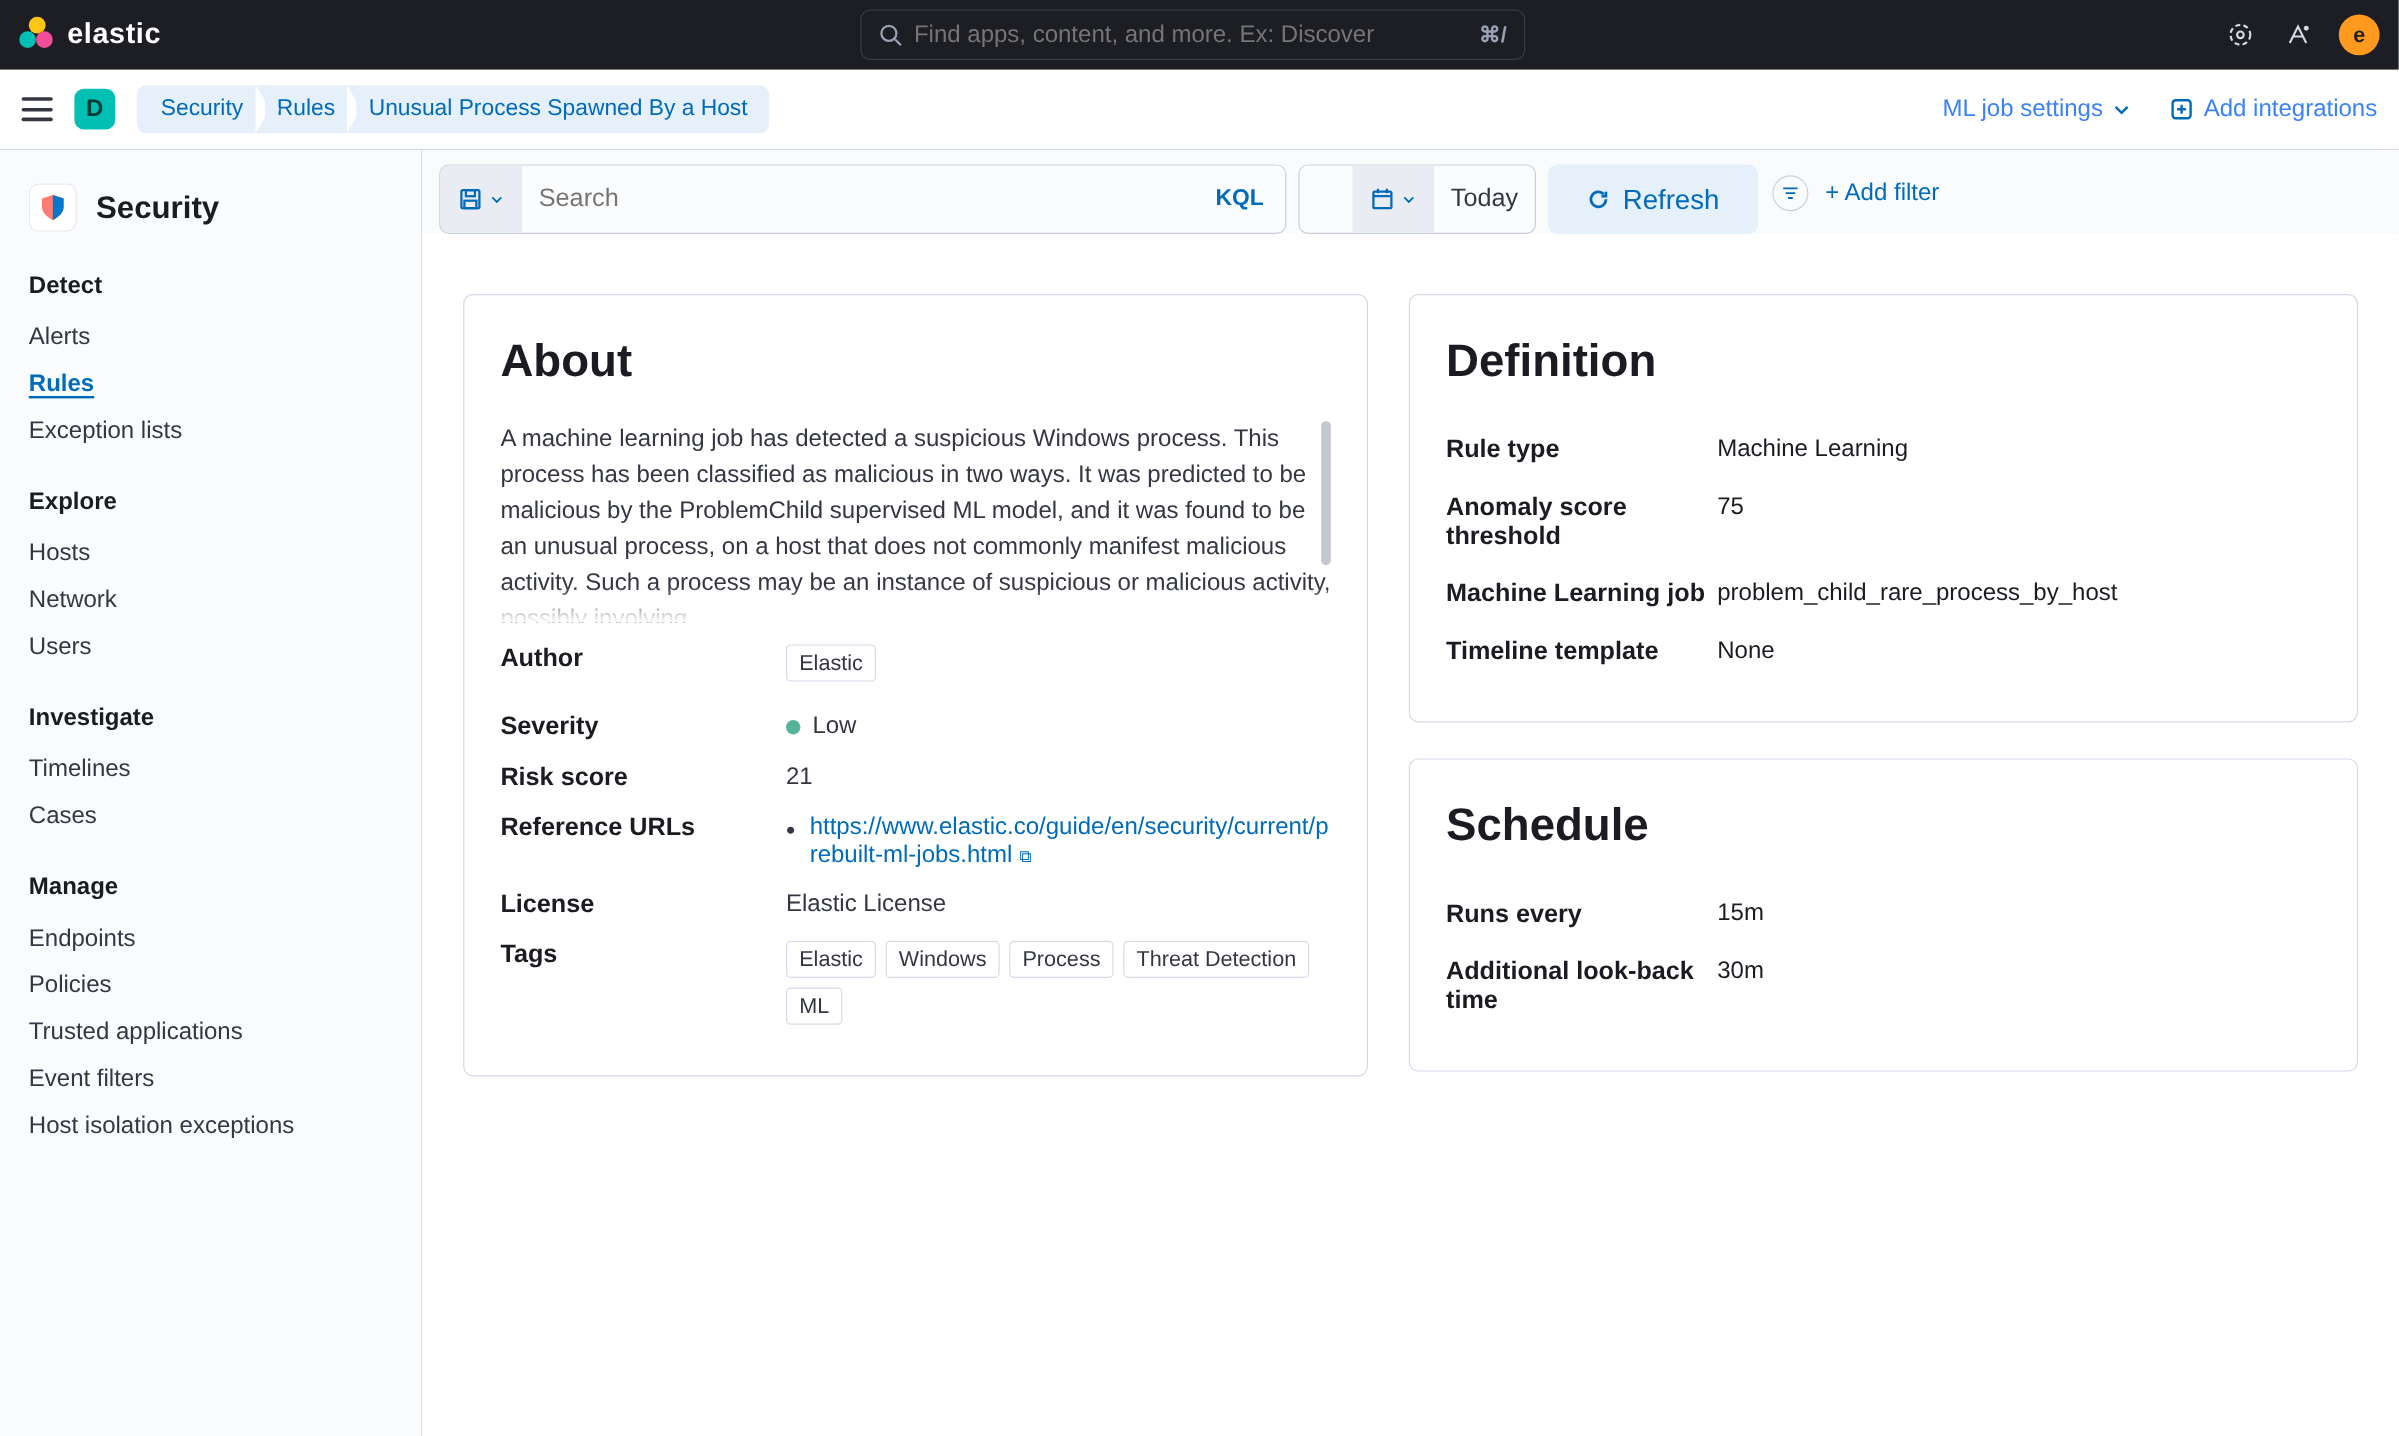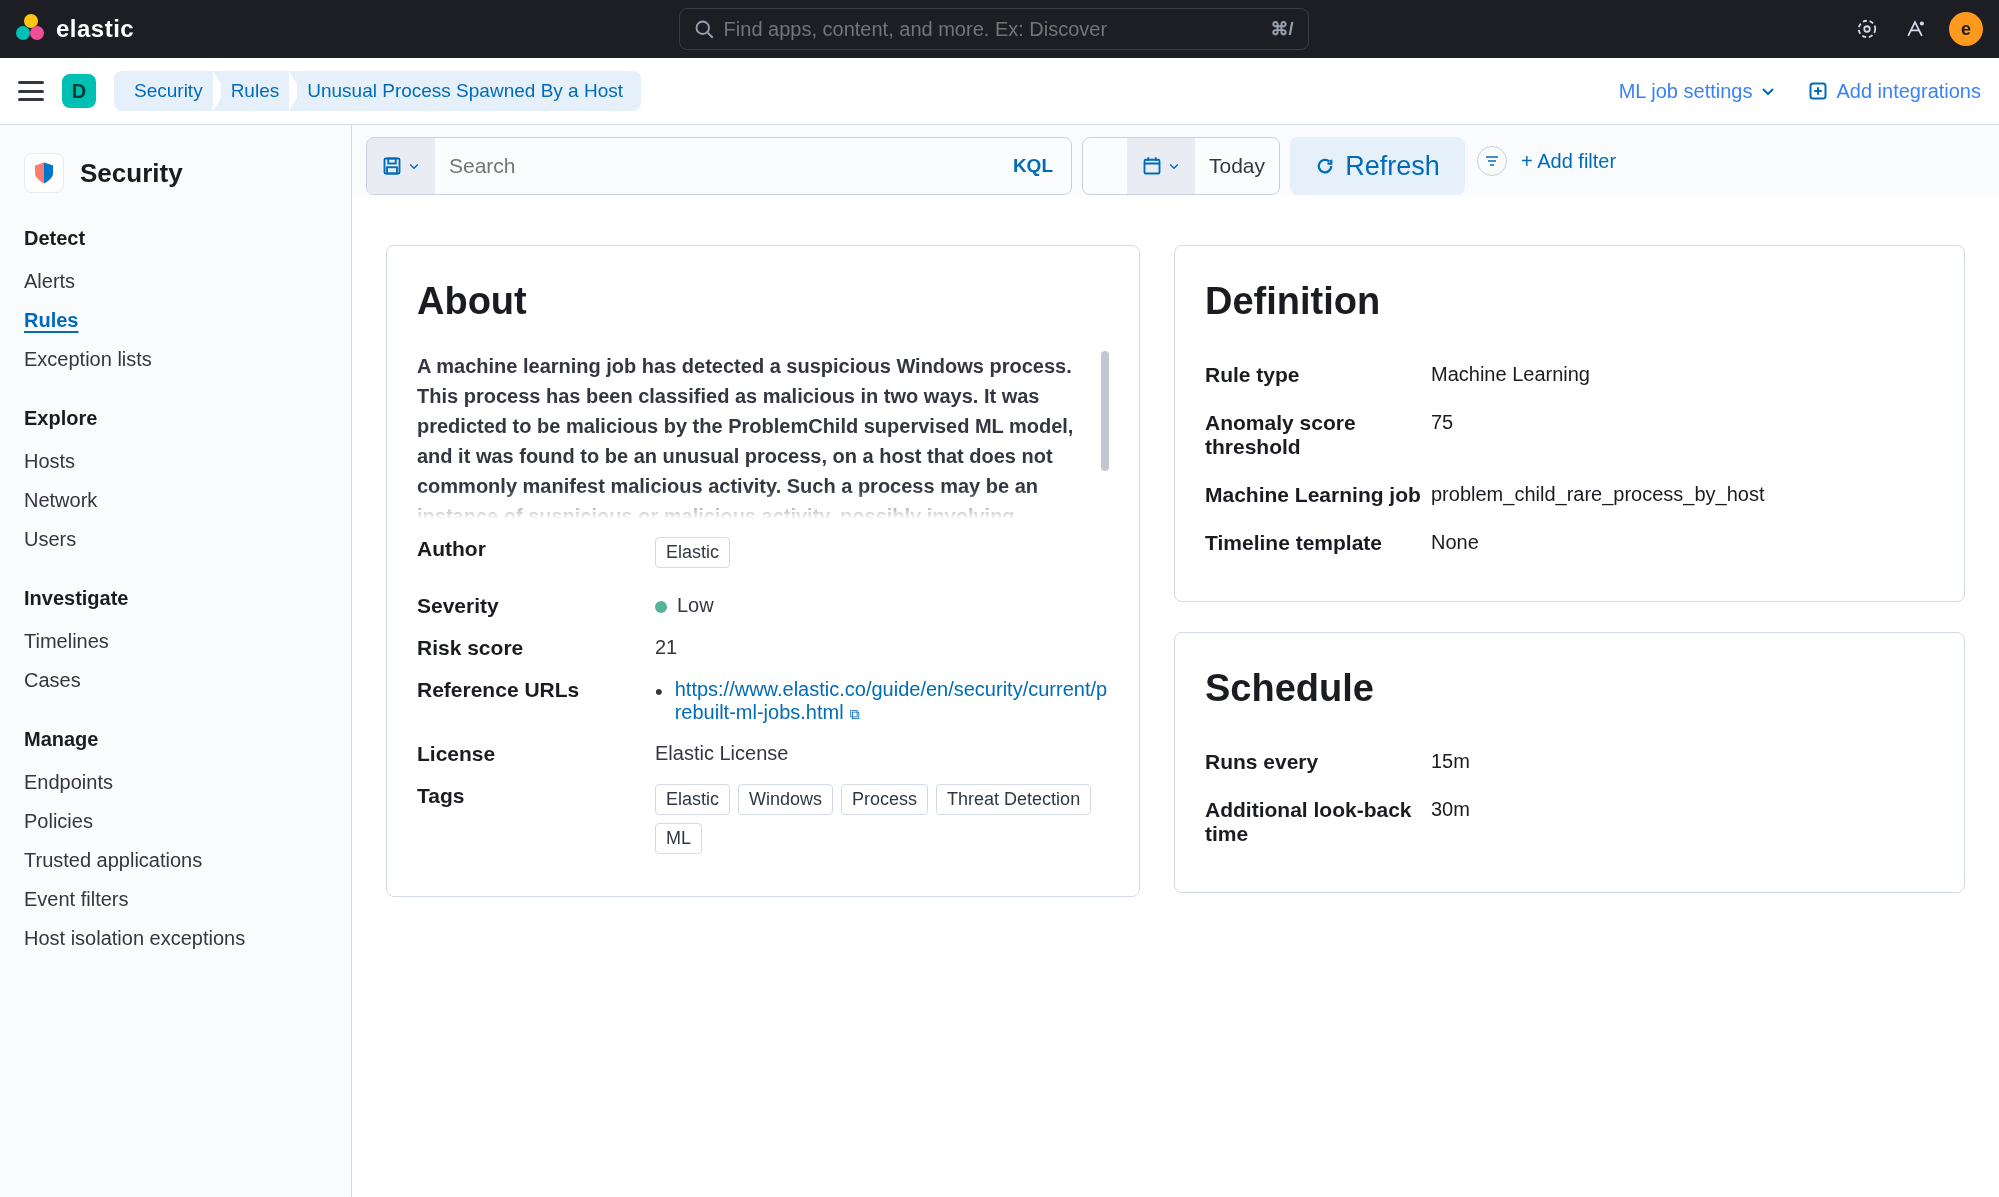--- a/index.html
+++ b/index.html
@@ -23,21 +23,21 @@
     padding: 0 16px;
     color: #fff;
   }
   .logo-wrap { display:flex; align-items:center; gap:10px; }
   .logo-circles { position:relative; width:30px; height:30px; }
   .logo-circles span { position:absolute; width:14px; height:14px; border-radius:50%; }
   .logo-c1 { background:#fec514; left:8px; top:0; }
   .logo-c2 { background:#00bfb3; left:0px; top:12px; }
   .logo-c3 { background:#f04e98; left:14px; top:12px; }
   .logo-text { font-size:24px; font-weight:600; letter-spacing:0.5px; }
-  .search-shell { margin: 0 auto; width:630px; height:42px; border:1px solid #3a3c44; border-radius:8px; background:#1d1e24; display:flex; align-items:center; padding:0 14px; gap:10px; }
+  .search-shell { margin: 0 auto; width:554px; height:42px; border:1px solid #3a3c44; border-radius:8px; background:#1d1e24; display:flex; align-items:center; padding:0 14px; gap:10px; }
   .search-shell input { flex:1; background:transparent; border:none; outline:none; color:#98a2b3; font-size:20px; }
   .search-shell .kbd { color:#98a2b3; font-size:18px; font-weight:600; }
   .topbar-right { display:flex; align-items:center; gap:20px; }
   .icon-btn { width:28px; height:28px; display:flex; align-items:center; justify-content:center; color:#98a2b3; cursor:pointer; }
   .avatar { width:34px; height:34px; border-radius:50%; background:#ff9a1f; color:#1d1e24; display:flex; align-items:center; justify-content:center; font-weight:600; font-size:18px; }
 
   
   .headerrow {
     height: 67px;
     border-bottom: 1px solid #d3dae6;
@@ -86,32 +86,32 @@
   .main { flex:1; background:#fafbfd; display:flex; flex-direction:column; overflow:hidden;}
   .filterbar { padding: 12px 14px 0 14px; display:flex; flex-direction:row; gap:8px; background:#fafbfd;}
   .filterrow1 { display:flex; gap:10px; }
   .querybox { flex: 0 0 706px; display:flex; align-items:center; border:1px solid #c9d0dc; border-radius:8px; background:#fbfcfe; height:58px; overflow:hidden;}
   .qb-prefix { width:68px; height:100%; background:#e9edf3; display:flex; align-items:center; justify-content:center; gap:6px; cursor:pointer;}
   .qb-input { flex:1; border:none; outline:none; padding:0 14px; font-size:21px; background:transparent; color:#69707d;}
   .qb-suffix { padding:0 18px; font-weight:700; color:#006bb8; font-size:19px; cursor:pointer;}
   .datebox { flex:1; display:flex; align-items:center; border:1px solid #c9d0dc; border-radius:8px; background:#fbfcfe; height:58px; overflow:hidden;padding-left:44px;}
   .db-prefix { width:68px; height:100%; background:#e9edf3; display:flex; align-items:center; justify-content:center; gap:6px; cursor:pointer;}
   .db-text { padding:0 14px; font-size:21px; color:#343741;}
-  .refresh-btn { flex:0 0 175px; height:58px; background:#e6f0fa; color:#006bb8; border-radius:8px; font-size:27px; font-weight:500; display:flex; align-items:center; justify-content:center; gap:10px; cursor:pointer;}
+  .refresh-btn { flex:0 0 175px; height:58px; background:#e6f0fa; color:#006bb8; border-radius:8px; font-size:23px; font-weight:500; display:flex; align-items:center; justify-content:center; gap:10px; cursor:pointer;}
   .filterrow2 { display:flex; align-items:center; gap:14px; padding: 4px 4px 14px 4px;}
   .filter-icon { width:30px; height:30px; border:1px solid #c9d0dc; border-radius:50%; display:flex; align-items:center; justify-content:center; color:#006bb8; cursor:pointer;}
   .addfilter { color:#006bb8; font-size:20px; font-weight:500; cursor:pointer;}
 
   .content { flex:1; background:#fff; padding: 50px 34px; display:flex; gap:34px; overflow:auto;}
   .panel { border:1px solid #d3dae6; border-radius:8px; padding:34px 30px; background:#fff;}
   .col-left { flex:0 0 754px; display:flex; flex-direction:column; gap:30px;}
   .col-right { flex:1; display:flex; flex-direction:column; gap:30px;}
   .panel-title { font-size:38px; font-weight:700; margin-bottom:28px;}
 
-  .about-desc { font-size:20px; color:#343741; line-height:1.5; max-height: 168px; overflow:hidden; position:relative; font-weight:bold;}
+  .about-desc { font-size:20px; color:#343741; line-height:1.5; max-height: 168px; overflow:hidden; position:relative; }
   .about-desc::after { content:""; position:absolute; bottom:0; left:0; right:0; height:30px; background:linear-gradient(transparent, #fff);}
   .scrollbar-fake { position:absolute; right:0; top:0; width:8px; height:120px; background:#c3c7cf; border-radius:4px;}
 
   .field-row { display:flex; padding:18px 0 0 0; gap:20px;}
   .field-label { flex:0 0 218px; font-size:21px; font-weight:700;}
   .field-value { flex:1; font-size:20px; color:#343741;}
   .badge { display:inline-block; border:1px solid #d3dae6; border-radius:4px; padding:4px 10px; font-size:18px; color:#343741; margin-right:8px; margin-bottom:8px; background:#fff;}
   .sev-dot { display:inline-block; width:12px; height:12px; border-radius:50%; background:#54b399; margin-right:10px; vertical-align:middle;}
   .ref-link { color:#006bb8; word-break:break-all;}
   .ref-link .ext { margin-left:6px; font-size:14px;}

